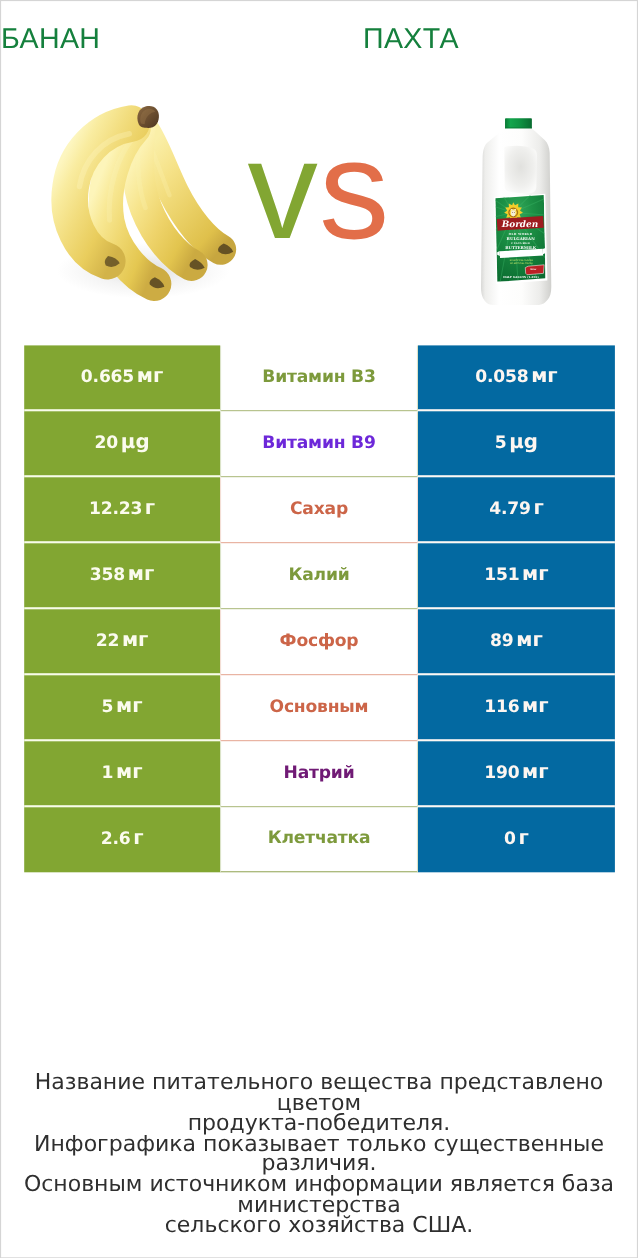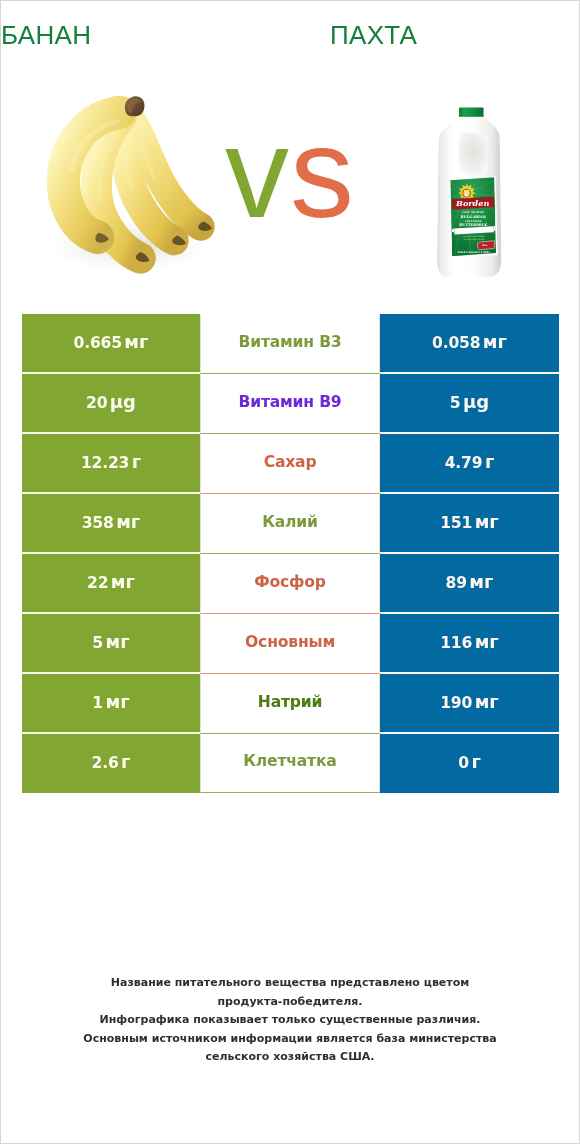--- a/index.html
+++ b/index.html
@@ -21,21 +21,21 @@
   table.cmp{border-collapse:separate;border-spacing:0;position:absolute;left:21px;top:313px;width:537px;table-layout:fixed;}
   table.cmp td{height:58px;text-align:center;vertical-align:middle;font-family:"DejaVu Sans",sans-serif;font-size:15.6px;font-weight:400;padding:0;letter-spacing:-0.2px;}
   td.cm{font-size:15px;letter-spacing:0.3px;}
   td.cl{background:#82a632;color:#fbfbee;width:178px;border-bottom:2px solid #f8fce9;}
   td.cm{background:#fff;width:178px;border-bottom:1px solid #93a377;border-left:1px solid #d8dfc6;border-right:1px solid #d8dfc6;}
   td.cr{background:#0369a1;color:#fdf6f1;width:179px;border-bottom:2px solid #fdf8f4;}
   tr:last-child td.cl,tr:last-child td.cr{border-bottom:none;}
   .unit{font-size:18px;letter-spacing:0px;margin-left:2.5px;}
   table.cmp td span{position:relative;top:-2px;font-weight:bold;}
 
-  .foot{position:absolute;left:0;top:973px;width:578px;text-align:center;font-family:"DejaVu Sans",sans-serif;font-size:11px;color:#2f2f2f;line-height:18.6px;font-weight:bold;}
+  .foot{position:absolute;left:0;top:973px;width:578px;text-align:center;font-family:"DejaVu Sans",sans-serif;font-size:20px;color:#2f2f2f;line-height:18.6px;}
 </style>
 </head>
 <body>
 
 <div class="page">
 
   <div class="title" id="title-left">БАНАН</div>
   <div class="title" id="title-right">ПАХТА</div>
 
   <div class="hero-banana">
@@ -229,21 +229,21 @@
           <td class="cm" style="color: rgb(204, 101, 72); border-bottom-color: rgb(224, 149, 124); border-left-color: rgb(243, 222, 213); border-right-color: rgb(243, 222, 213);"><span>Фосфор</span></td>
           <td class="cr"><span>89</span><span class="unit">мг</span></td>
         </tr>
         <tr>
           <td class="cl"><span>5</span><span class="unit">мг</span></td>
           <td class="cm" style="color: rgb(204, 101, 72); border-bottom-color: rgb(224, 149, 124); border-left-color: rgb(243, 222, 213); border-right-color: rgb(243, 222, 213);"><span>Основным</span></td>
           <td class="cr"><span>116</span><span class="unit">мг</span></td>
         </tr>
         <tr>
           <td class="cl"><span>1</span><span class="unit">мг</span></td>
-          <td class="cm" style="color: #4d7c0f; border-bottom-color: rgb(154, 171, 96); border-left-color: rgb(219, 227, 200); border-right-color: rgb(219, 227, 200);"><span>Натрий</span></td>
+          <td class="cm" style="color: #701a75; border-bottom-color: rgb(154, 171, 96); border-left-color: rgb(219, 227, 200); border-right-color: rgb(219, 227, 200);"><span>Натрий</span></td>
           <td class="cr"><span>190</span><span class="unit">мг</span></td>
         </tr>
         <tr>
           <td class="cl"><span>2.6</span><span class="unit">г</span></td>
           <td class="cm" style="color: rgb(125, 154, 60); border-bottom-color: rgb(154, 171, 96); border-left-color: rgb(219, 227, 200); border-right-color: rgb(219, 227, 200);"><span>Клетчатка</span></td>
           <td class="cr"><span>0</span><span class="unit">г</span></td>
         </tr>
       </tbody>
     </table>
 

